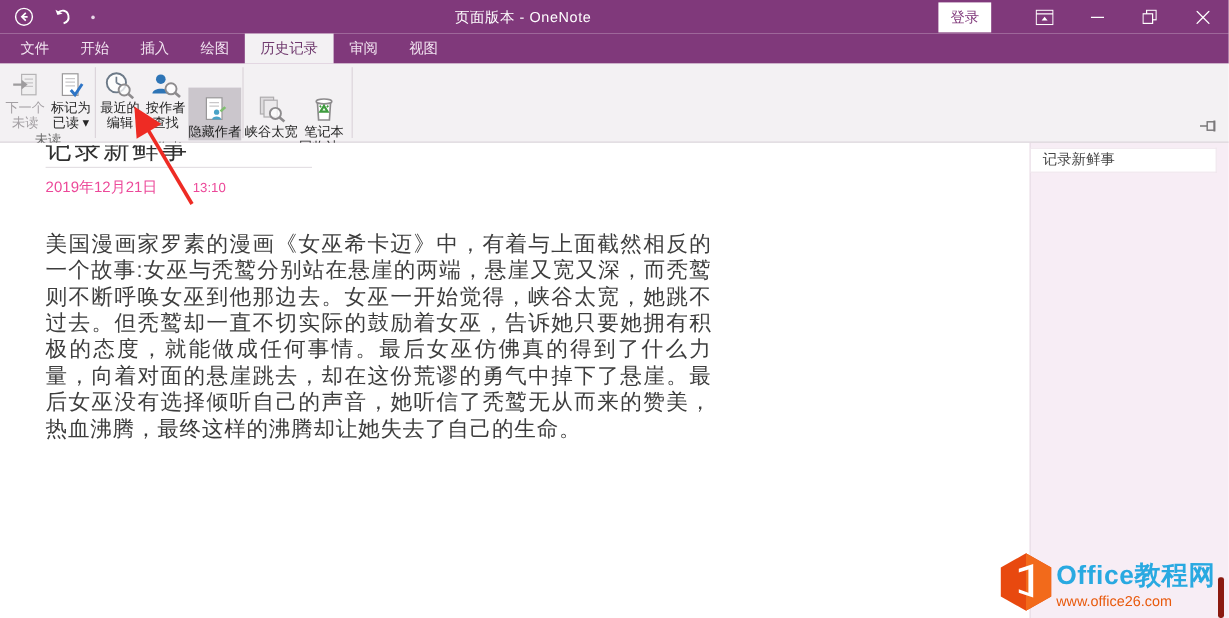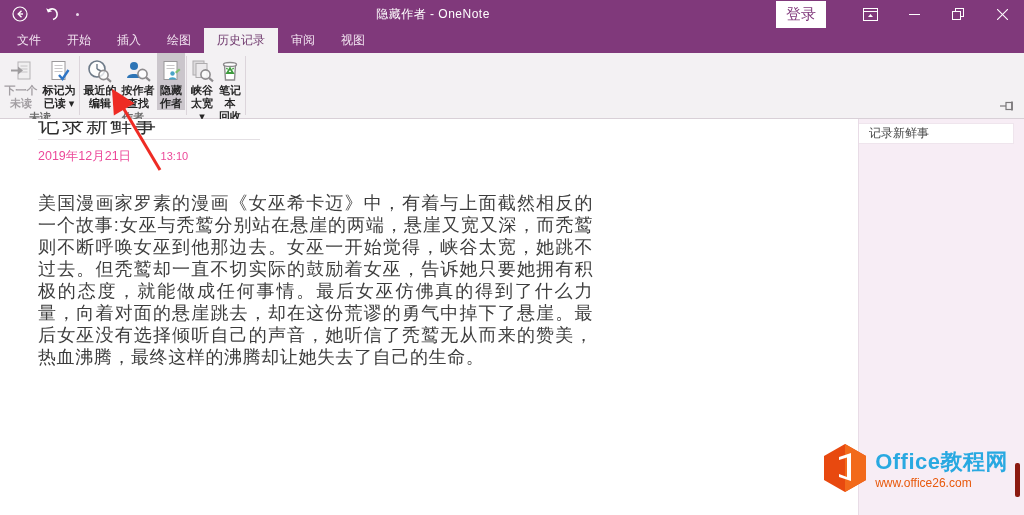--- a/index.html
+++ b/index.html
@@ -8,36 +8,36 @@
 
   .app { width:1024px; height:515px; position:relative; overflow:hidden; }
 
   
   .titlebar { height:28px; background:#80397B; display:flex; align-items:center; color:#fff; }
   .qat { display:flex; align-items:center; gap:16px; margin-left:12px; width:78px; }
   .qat svg { display:block; }
   .qat-dot { width:3px; height:3px; border-radius:50%; background:#e8d8e8; }
   .tb-title { flex:1; text-align:center; font-size:12px; color:#fff; letter-spacing:0.5px; }
   .tb-controls { display:flex; align-items:center; height:28px; }
-  .login-btn { background:#fff; color:#80397B; font-size:15px; border:none; padding:4px 10px; margin-right:22px; cursor:pointer; }
+  .login-btn { background:#fff; color:#80397B; font-size:12px; border:none; padding:4px 10px; margin-right:22px; cursor:pointer; }
   .winbtn { width:44px; height:28px; display:flex; align-items:center; justify-content:center; color:#fff; font-size:12px; }
   .winbtn svg { display:block; }
 
   
   .tabrow { height:25px; background:#80397B; display:flex; padding-left:4px; }
   .tab { color:#f2e4f1; font-size:12px; line-height:25px; padding:0 13px; cursor:pointer; }
   .tab.active { background:#f3f1f3; color:#703a6e; }
 
   
-  .ribbon { height:66px; background:#f3f1f3; border-bottom:1px solid #d8d0d7; display:flex; position:relative; padding-left:2px;font-weight:bold; }
+  .ribbon { height:66px; background:#f3f1f3; border-bottom:1px solid #d8d0d7; display:flex; position:relative; padding-left:2px; }
   .rgroup { display:flex; flex-direction:column; }
   .rbuttons { display:flex; flex:1; align-items:stretch; }
   .rbtn { width:38px; display:flex; flex-direction:column; align-items:center; padding-top:4px; font-size:11px; line-height:13px; color:#262626; text-align:center; cursor:pointer; }
   .rbtn .icon { height:27px; display:flex; align-items:center; justify-content:center; }
-  .rbtn.wide { width:28px; }
+  .rbtn.wide { width:44px;margin-top:20px; }
   .rbtn.selected { background:#cbc6cc; }
   .rbtn.disabled { color:#a39fa3; cursor:default; }
   .glabel { text-align:center; font-size:11px; color:#6b6b6b; height:17px; line-height:15px; }
   .gsep { width:1px; background:#dcd5db; margin:3px 1px; }
   .ribbon-pin { position:absolute; right:8px; bottom:3px; cursor:pointer; }
 
   
   .workspace { display:flex; height:396px;border-radius:10px; }
   .canvas { flex:1; background:#fff; padding-left:38px; position:relative; }
   .title-clip { height:14px; overflow:hidden; width:225px; margin-top:2px; }
@@ -45,21 +45,21 @@
   .title-rule { width:222px; border-bottom:1px solid #e4e0e4; margin-top:4px; }
   .date-row { margin-top:8px; font-size:12.5px; color:#ec4899; }
   .date-row .time { margin-left:26px; font-size:11px; }
   .body-text { margin-top:27px; width:555px; font-size:18px; line-height:22px; color:#3d3d3d; text-align:justify; letter-spacing:0.6px; }
 
   
   .sidebar { width:166px; background:#f7edf5; border-left:1px solid #e8dce6; position:relative; }
   .page-item { margin:4px 10px 0 0; height:21px; background:#fff; border:1px solid #efe5ed; border-left:none; line-height:19px; padding-left:10px; font-size:12px; color:#474747; cursor:pointer; }
 
   
-  .watermark { position:absolute; right:4px; bottom:18px; display:flex; align-items:center; gap:7px; }
+  .watermark { position:absolute; right:4px; bottom:0; display:flex; align-items:center; gap:2px; }
   .wm-text { display:flex; flex-direction:column; line-height:1; }
   .wm-title { font-size:22px; font-weight:bold; color:#29a9e1; letter-spacing:0.5px; }
   .wm-url { font-size:12px; font-weight:normal; color:#e8590c; margin-top:4px; }
   .wm-bar { width:5px; height:34px; background:#8b1a10; border-radius:2px; align-self:flex-end; }
 
   
   .annot { position:absolute; left:0; top:0; pointer-events:none; z-index:50; }
 </style>
 </head>
 <body>
@@ -76,21 +76,21 @@
           </svg>
       </span>
       <span>
         <svg width="16" height="14" viewBox="0 0 16 14">
             <path d="M4 4 C7 0.5 12 1.5 13 6 C13.6 9 12 11.5 9 12.5" fill="none" stroke="#fff" stroke-width="1.6"></path>
             <path d="M2.2 1.2 L3.9 5.4 L8.2 4.2 Z" fill="#fff"></path>
           </svg>
       </span>
       <span class="qat-dot"></span>
     </div>
-    <div class="tb-title">隐藏作者 - OneNote</div>
+    <div class="tb-title">页面版本 - OneNote</div>
     <div class="tb-controls">
       <button class="login-btn">登录</button>
       <span class="winbtn">
         <svg width="15" height="13" viewBox="0 0 15 13">
             <rect x="0.5" y="0.5" width="14" height="12" fill="none" stroke="#fff"></rect>
             <line x1="0.5" y1="3.5" x2="14.5" y2="3.5" stroke="#fff"></line>
             <path d="M7.5 6 L10 9 L5 9 Z" fill="#fff"></path>
           </svg>
       </span>
       <span class="winbtn">

